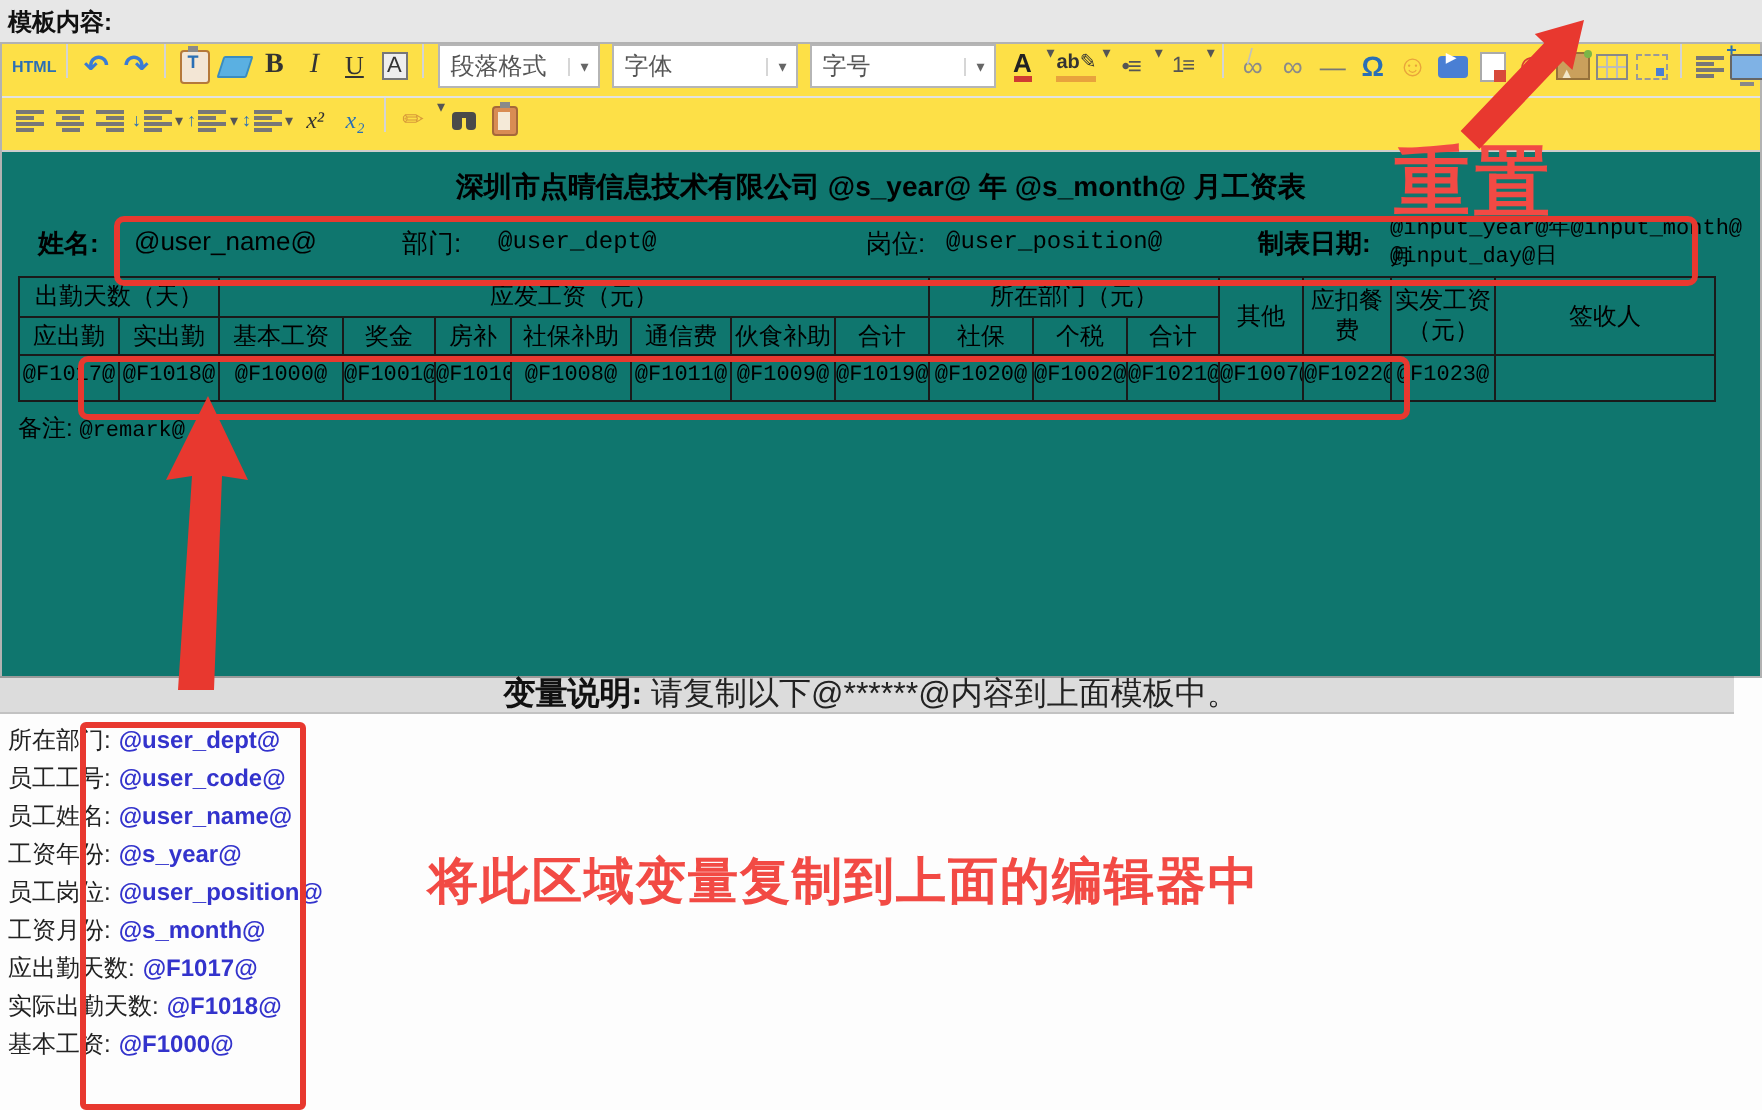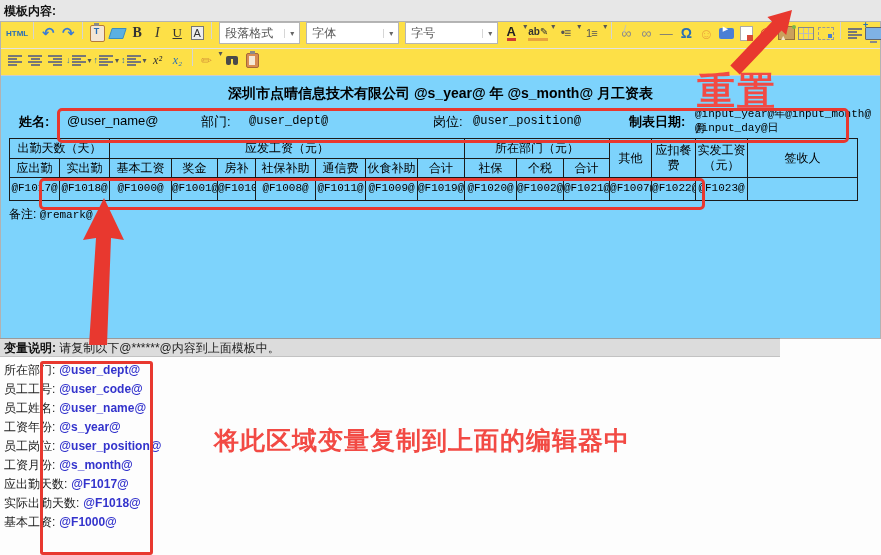--- a/index.html
+++ b/index.html
@@ -77,21 +77,21 @@
   .ic-sup::before{content:"x\00B2";font-family:"Liberation Serif",serif;font-style:italic;font-size:12px;color:#333;}
   .ic-sub::before{content:"x\2082";font-family:"Liberation Serif",serif;font-style:italic;font-size:12px;color:#2a6fb5;}
   .ic-wand::before{content:"\270F";color:#d89a3a;font-size:13px;}
   .ic-binoc{width:5px;height:9px;background:#4a4a4a;border-radius:2px;box-shadow:7px 0 0 #4a4a4a;position:relative;margin-right:8px;}
   .ic-binoc::after{content:"";position:absolute;left:3px;top:0;width:6px;height:3px;background:#4a4a4a;}
   .ic-clip{width:11px;height:13px;background:#d98c53;border:1px solid #a5683a;border-radius:2px;position:relative;}
   .ic-clip::before{content:"";position:absolute;left:2px;top:2px;width:6px;height:9px;background:#f5ead8;}
   .ic-clip::after{content:"";position:absolute;left:3px;top:-3px;width:5px;height:3px;background:#8a8a8a;}
   .push-right{margin-left:auto;}
   
-  .content{position:relative;height:262px;background:#7dd3fc;font-size:12px;}
+  .content{position:relative;height:262px;background:#0f766e;font-size:12px;}
   .t-title{position:absolute;top:9px;left:0;width:100%;text-align:center;font-size:14px;font-weight:bold;color:#000;}
   .info-row{position:absolute;top:28px;left:0;width:100%;height:34px;font-size:13px;color:#000;}
   .info-row .lb{position:absolute;top:9px;}
   .mono{font-family:"Liberation Mono","DejaVu Sans Mono",monospace;}
   .lb-name{left:18px;font-weight:600;}
   .v-name{position:absolute;left:66px;top:9px;}
   .lb-dept{left:200px;}
   .v-dept{position:absolute;left:248px;top:10px;font-size:12px;}
   .lb-pos{left:432px;}
   .v-pos{position:absolute;left:472px;top:10px;font-size:12px;}
@@ -99,23 +99,23 @@
   .v-date1{position:absolute;left:694px;top:2px;font-size:11px;}
   .v-date2{position:absolute;left:694px;top:16px;font-size:11px;}
   table.salary{position:absolute;top:62px;left:8px;width:848px;border-collapse:collapse;table-layout:fixed;}
   table.salary td,table.salary th{border:1px solid #1a1a1a;text-align:center;font-weight:normal;
       font-size:12px;color:#000;padding:0;overflow:hidden;line-height:1.25;}
   table.salary tr.h1 th{height:19px;}
   table.salary tr.h2 th{height:18px;}
   table.salary tr.dat td{height:22px;font-size:11px;}
   .note-line{position:absolute;top:130px;left:8px;font-size:12px;color:#000;text-align:right;}
   
-  .varbar{position:absolute;left:0;top:338px;width:780px;height:19px;background:#dcdcdc;
+  .varbar{position:absolute;left:0;top:338px;width:867px;height:19px;background:#dcdcdc;
       border-top:1px solid #9a9a9a;border-bottom:1px solid #c2c2c2;box-sizing:border-box;
-      font-size:12px;line-height:18px;padding-left:4px;}
+      font-size:16px;line-height:18px;padding-left:4px;text-align:center;}
   .varbar b{color:#111;}
   .varlist{position:absolute;left:4px;top:361px;font-size:12px;}
   .varlist .vrow{height:19px;line-height:19px;white-space:nowrap;}
   .varlist .vlabel{color:#222;}
   .varlist .vvalue{color:#3333cc;font-weight:600;margin-left:4px;}
   
   .red-rect{position:absolute;border:3px solid #e8382f;border-radius:5px;z-index:10;pointer-events:none;}
   .rect-info{left:57px;top:108px;width:786px;height:29px;}
   .rect-data{left:39px;top:178px;width:660px;height:26px;}
   .rect-vars{left:40px;top:361px;width:107px;height:188px;border-radius:3px;}

